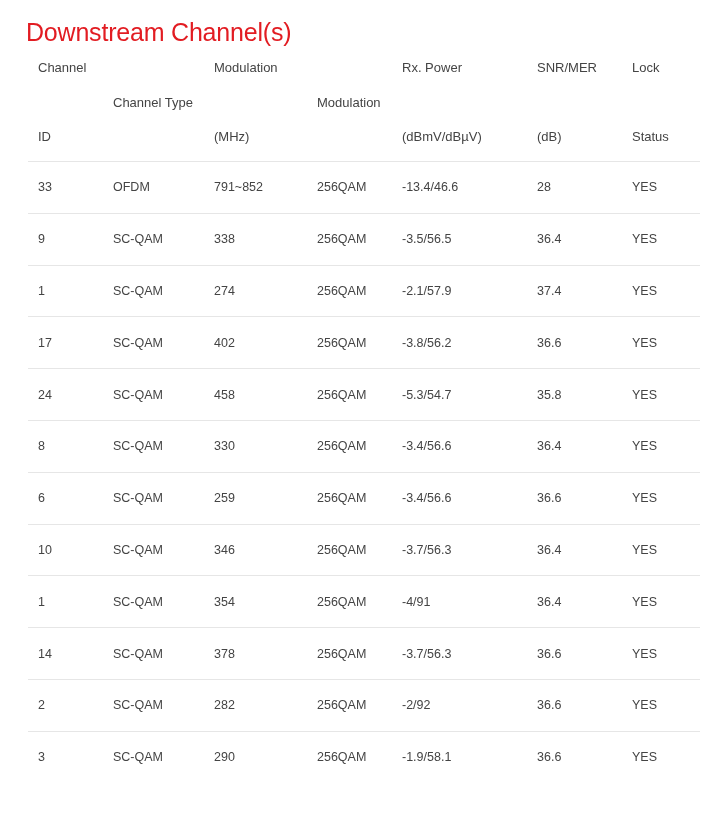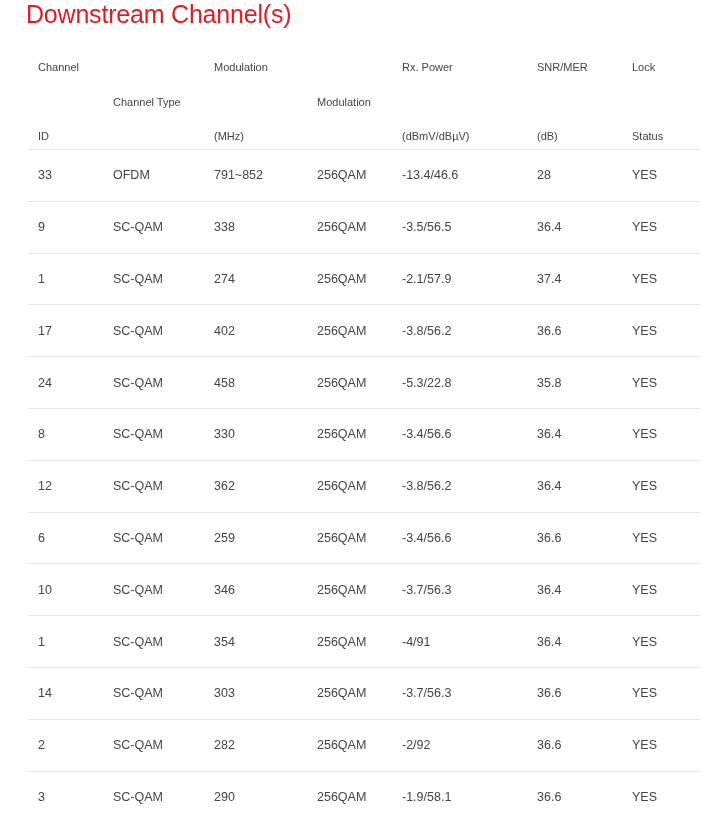--- a/index.html
+++ b/index.html
@@ -19,21 +19,21 @@
   .page {
     position: relative;
     width: 702px;
     height: 837px;
     box-sizing: border-box;
   }
 
   .page-title {
     position: absolute;
     left: 26px;
-    top: 0;
+    top: 18px;
     font-size: 25px;
     font-weight: 400;
     letter-spacing: -0.2px;
     color: #e21c22;
     white-space: nowrap;
   }
 
   .channel-table {
     position: absolute;
     left: 28px;
@@ -49,22 +49,22 @@
   .channel-table col.c-freq     { width: 103px; }
   .channel-table col.c-mod      { width: 85px; }
   .channel-table col.c-rx       { width: 135px; }
   .channel-table col.c-snr      { width: 95px; }
   .channel-table col.c-lock     { width: 78px; }
 
   .channel-table thead th {
     text-align: left;
     font-weight: 400;
     color: #444444;
-    font-size: 11px;
-    padding: 0 0 0 10px;
+    font-size: 13px;
+    padding: 0 0 12px 10px;
     height: 78px;
     vertical-align: middle;
     border-bottom: 1px solid #e6e6e6;
   }
 
   .hdr {
     display: block;
     line-height: 25px;
   }
   .hdr-line2 {
@@ -174,43 +174,34 @@
           <td>256QAM</td>
           <td>-3.8/56.2</td>
           <td>36.6</td>
           <td>YES</td>
         </tr>
         <tr>
           <td>24</td>
           <td>SC-QAM</td>
           <td>458</td>
           <td>256QAM</td>
-          <td>-5.3/22.8</td>
+          <td>-5.3/54.7</td>
           <td>35.8</td>
           <td>YES</td>
         </tr>
         <tr>
           <td>8</td>
           <td>SC-QAM</td>
           <td>330</td>
           <td>256QAM</td>
           <td>-3.4/56.6</td>
           <td>36.4</td>
           <td>YES</td>
         </tr>
         <tr>
-          <td>12</td>
-          <td>SC-QAM</td>
-          <td>362</td>
-          <td>256QAM</td>
-          <td>-3.8/56.2</td>
-          <td>36.4</td>
-          <td>YES</td>
-        </tr>
-        <tr>
           <td>6</td>
           <td>SC-QAM</td>
           <td>259</td>
           <td>256QAM</td>
           <td>-3.4/56.6</td>
           <td>36.6</td>
           <td>YES</td>
         </tr>
         <tr>
           <td>10</td>
@@ -226,21 +217,21 @@
           <td>SC-QAM</td>
           <td>354</td>
           <td>256QAM</td>
           <td>-4/91</td>
           <td>36.4</td>
           <td>YES</td>
         </tr>
         <tr>
           <td>14</td>
           <td>SC-QAM</td>
-          <td>303</td>
+          <td>378</td>
           <td>256QAM</td>
           <td>-3.7/56.3</td>
           <td>36.6</td>
           <td>YES</td>
         </tr>
         <tr>
           <td>2</td>
           <td>SC-QAM</td>
           <td>282</td>
           <td>256QAM</td>

